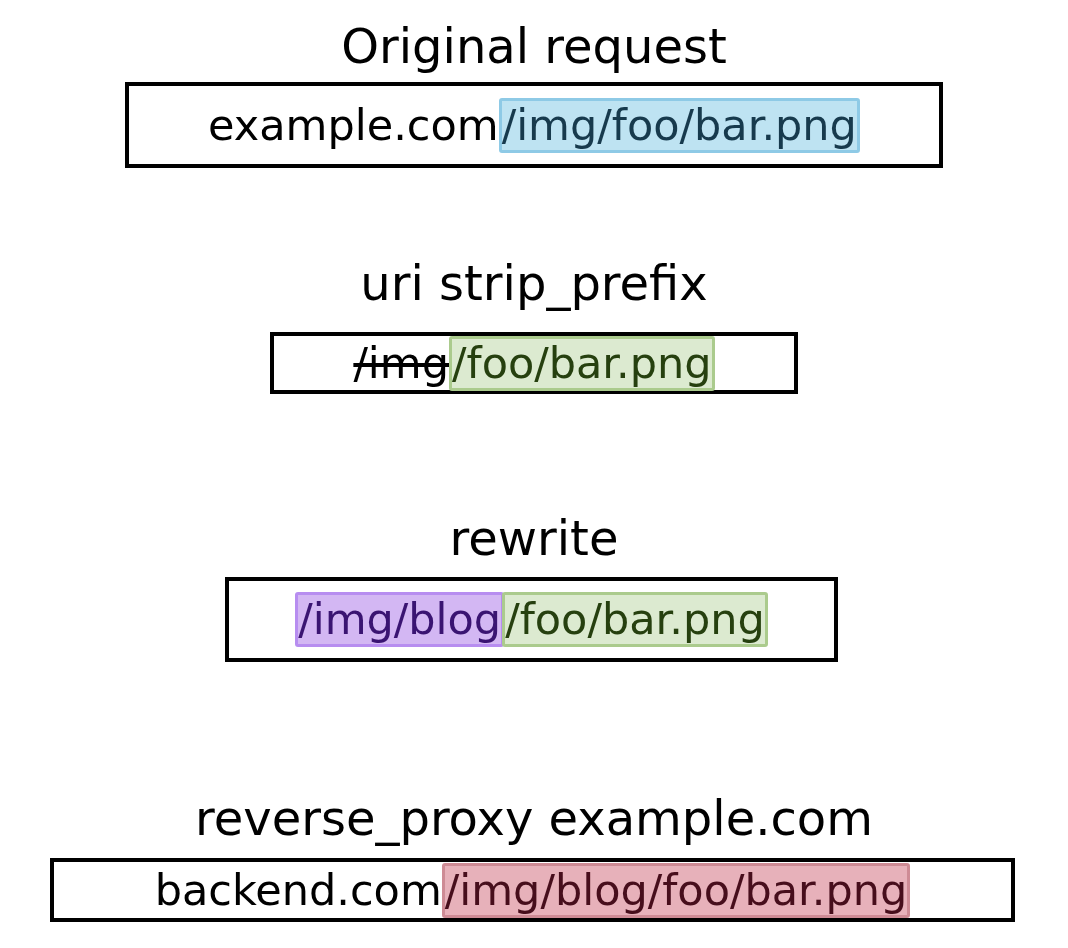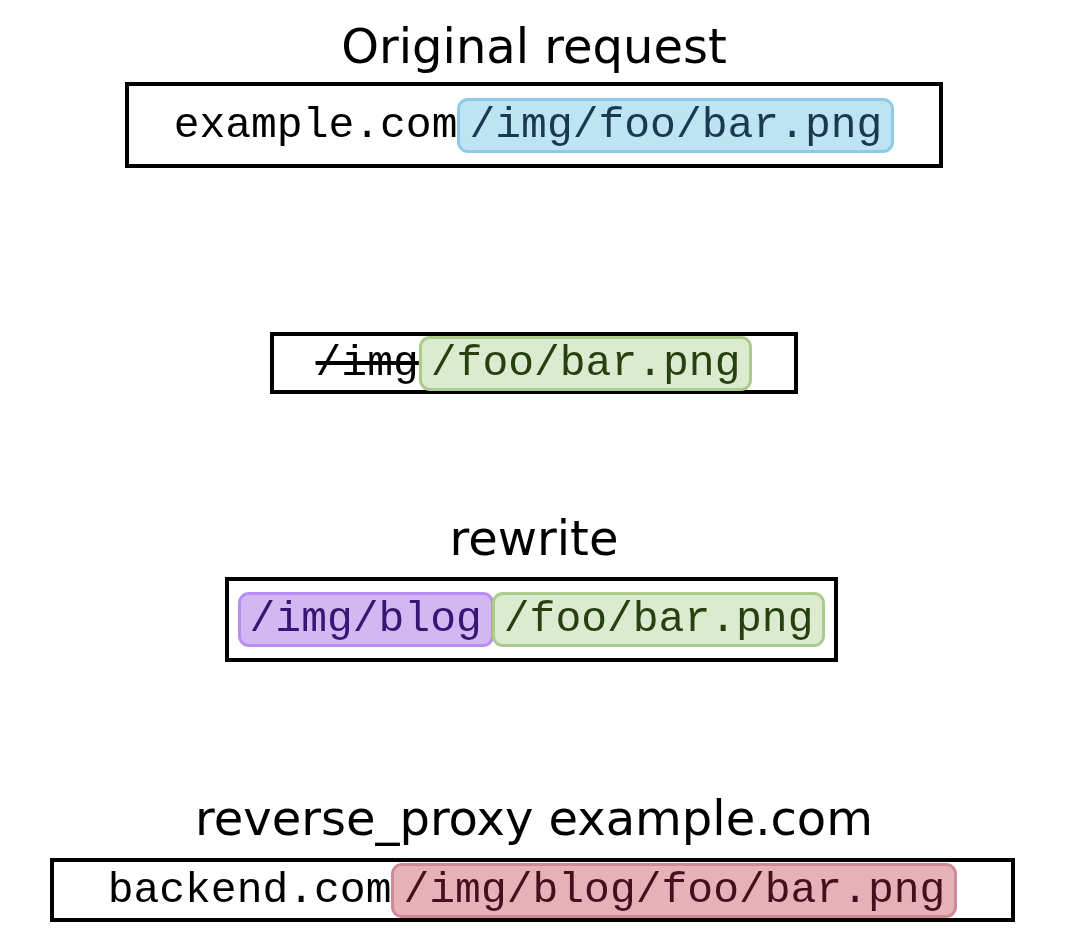--- a/index.html
+++ b/index.html
@@ -36,35 +36,34 @@
     justify-content: center;
   }
   .request-line {
     font-size: 43px;
     line-height: 1;
     white-space: nowrap;
   }
   .seg {
     display: inline-block;
     vertical-align: baseline;
-    font-family: Liberation Mono, monospace;
   }
   .seg-plain {
     color: var(--text, #000000);
   }
   .seg-strike {
     color: var(--text, #000000);
     text-decoration: line-through;
     text-decoration-thickness: 4px;
   }
   .pill {
     border-style: solid;
     border-width: 3px;
-    border-radius: 11px;
-    padding: 3px 9px;
+    border-radius: 3px;
+    padding: 3px 0;
   }
   .pill-blue {
     background: var(--blue-bg, #bee3f2);
     border-color: var(--blue-border, #8ecae6);
     color: var(--blue-text, #173a4d);
   }
   .pill-green {
     background: var(--green-bg, #dcead0);
     border-color: var(--green-border, #abcb8d);
     color: var(--green-text, #26400f);
@@ -96,20 +95,21 @@
 
 <div class="canvas">
 
   <div class="step-title" id="title-1">Original request</div>
   <div class="request-box" id="box-1">
     <div class="request-line">
       <span class="seg seg-plain">example.com</span><span class="seg pill pill-blue">/img/foo/bar.png</span>
     </div>
   </div>
 
+  <div class="step-title" id="title-2">uri strip_prefix</div>
   <div class="request-box" id="box-2">
     <div class="request-line">
       <span class="seg seg-strike">/img</span><span class="seg pill pill-green">/foo/bar.png</span>
     </div>
   </div>
 
   <div class="step-title" id="title-3">rewrite</div>
   <div class="request-box" id="box-3">
     <div class="request-line">
       <span class="seg pill pill-purple">/img/blog</span><span class="seg pill pill-green">/foo/bar.png</span>

